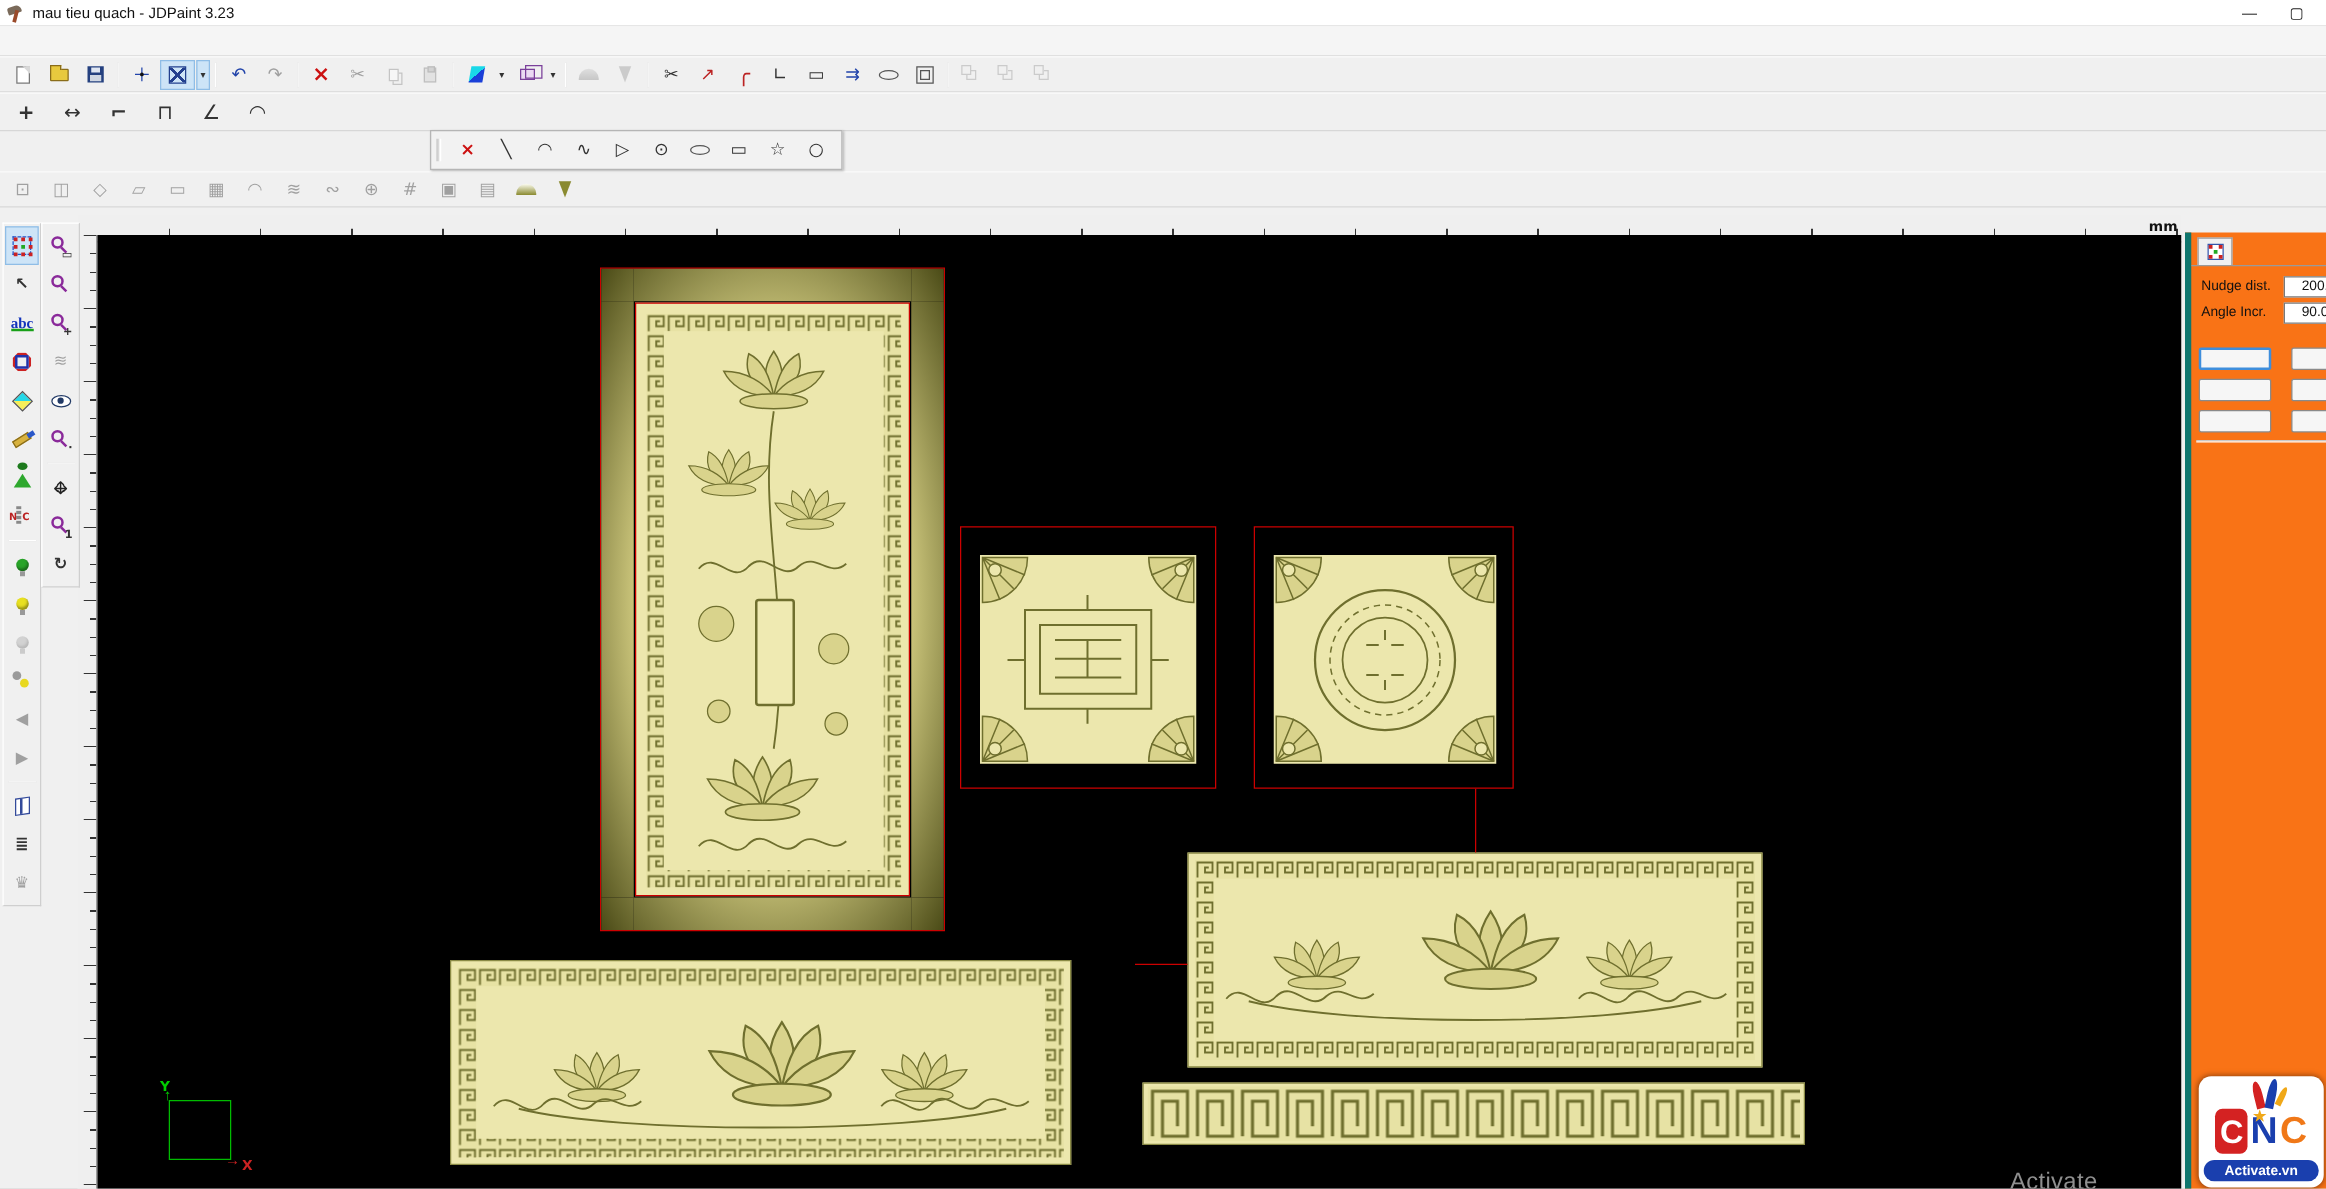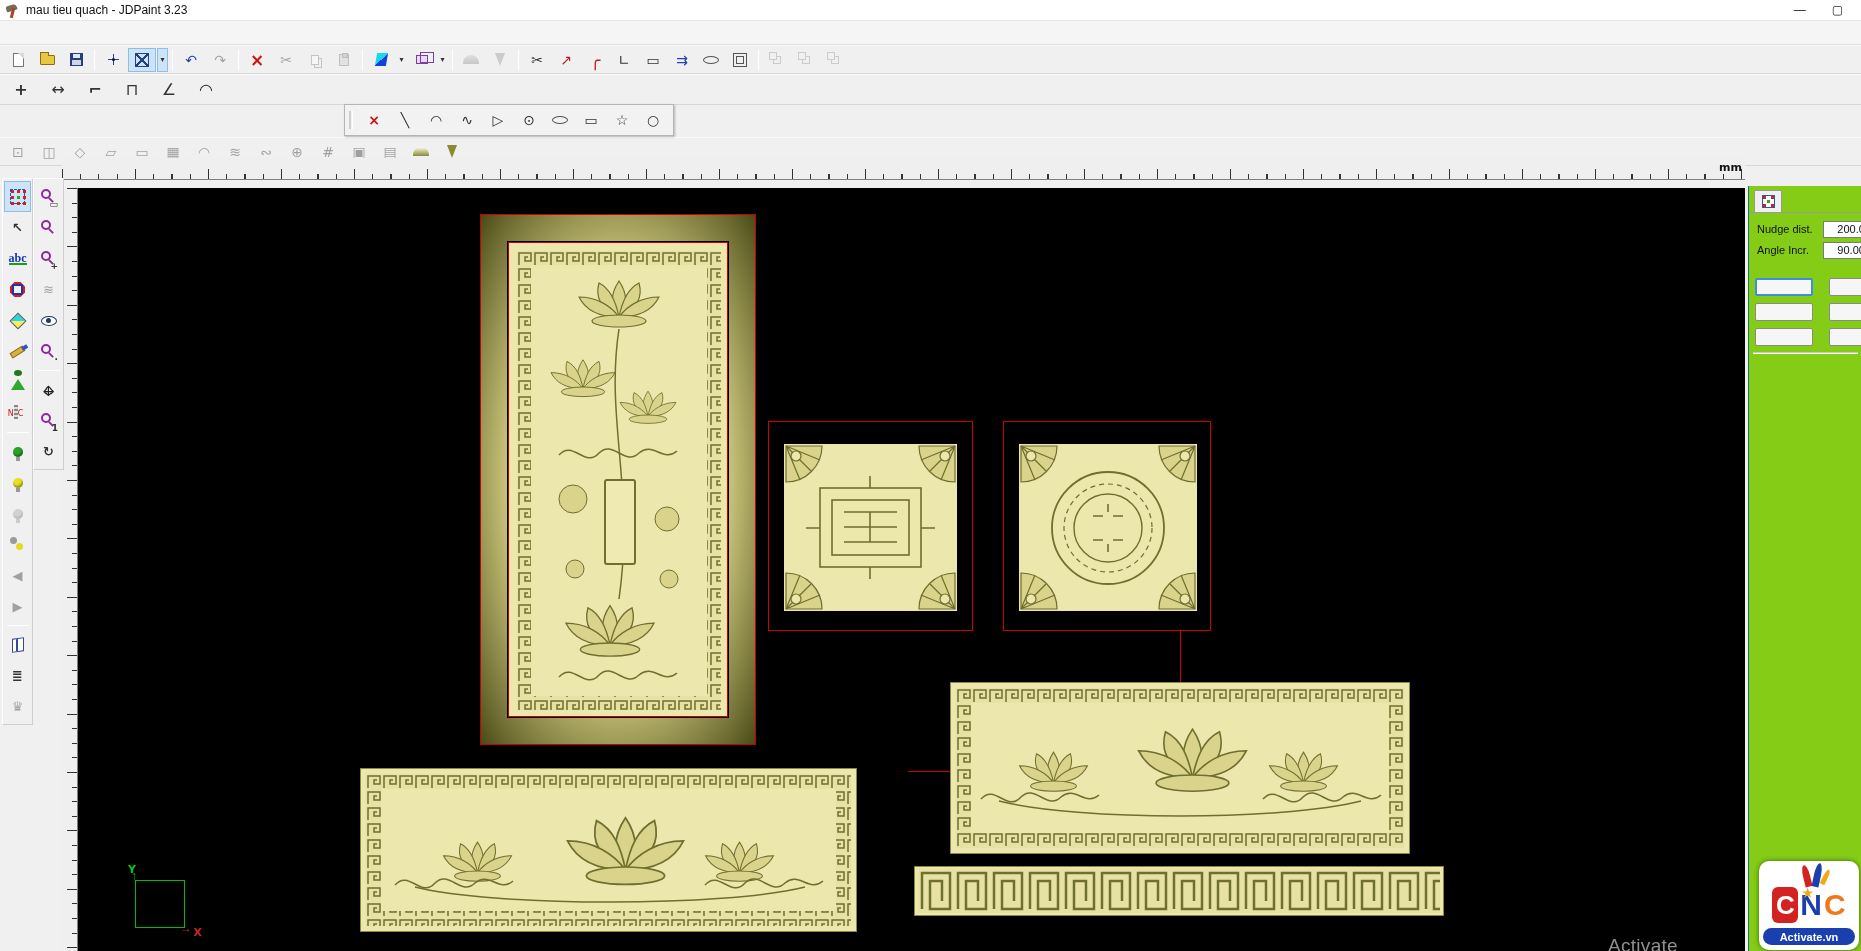--- a/index.html
+++ b/index.html
@@ -87,40 +87,40 @@
   .ic-select .ig::before{content:"";position:absolute;left:6px;top:6px;width:3px;height:3px;background:#22aa22;
     box-shadow:-6px -6px 0 #cc2222,0 -6px 0 #cc2222,6px -6px 0 #cc2222,-6px 0 0 #cc2222,6px 0 0 #cc2222,-6px 6px 0 #cc2222,0 6px 0 #cc2222,6px 6px 0 #cc2222;}
   .ic-abc .ig{font-family:"Liberation Serif",serif;font-weight:bold;font-size:12px;color:#1133bb;border-bottom:2px solid #18a018;line-height:10px;}
   .ic-oct .ig{width:15px;height:15px;background:#cc2222;clip-path:polygon(30% 0,70% 0,100% 30%,100% 70%,70% 100%,30% 100%,0 70%,0 30%);display:flex;align-items:center;justify-content:center;}
   .ic-oct .ig::before{content:"";width:7px;height:7px;background:#f0f0f0;border:2px solid #2233aa;}
   .ic-diamond .ig{width:12px;height:12px;background:linear-gradient(135deg,#25d8e8 50%,#f5ef5a 50%);border:1px solid #555;transform:rotate(45deg);}
   .ic-brush .ig{width:15px;height:6px;background:#d8b23e;border:1px solid #8a6d1a;transform:rotate(-32deg);}
   .ic-brush .ig::after{content:"";position:absolute;right:-5px;top:0px;width:6px;height:4px;background:#2a57c8;}
   .ic-spray .ig{width:0;height:0;border-left:7px solid transparent;border-right:7px solid transparent;border-bottom:11px solid #2ea82e;margin-top:4px;}
   .ic-spray .ig::before{content:"";position:absolute;top:-9px;left:-4px;width:8px;height:6px;background:#1d7a1d;border-radius:50%;}
-  .ic-nc .ig{font-size:8px;font-weight:normal;color:#bb2222;letter-spacing:4px;}
+  .ic-nc .ig{font-size:8px;font-weight:bold;color:#bb2222;letter-spacing:4px;}
   .ic-nc .ig::before{content:"";position:absolute;left:6px;top:-4px;width:4px;height:14px;background:repeating-linear-gradient(#888 0 2px,#ddd 2px 4px);}
   .ic-mag .ig{width:10px;height:10px;border:2px solid #8a2a9a;border-radius:50%;margin:-3px 3px 3px -3px;}
   .ic-mag .ig::after{content:"";position:absolute;right:-5px;bottom:-4px;width:6px;height:2px;background:#8a2a9a;transform:rotate(45deg);}
   .ic-mag .sub{top:auto;bottom:2px;right:3px;font-size:9px;font-weight:bold;}
   .ic-eye .ig{width:16px;height:10px;border:1.5px solid #223a66;border-radius:50%;background:#fff;}
   .ic-eye .ig::before{content:"";position:absolute;left:4px;top:1.5px;width:5px;height:5px;background:#223a66;border-radius:50%;}
   .ic-pan .ig{width:16px;height:16px;}
   .ic-pan .ig::before{content:"↔";position:absolute;left:0;top:1px;width:16px;text-align:center;font-size:14px;color:#222;}
   .ic-pan .ig::after{content:"↕";position:absolute;left:0;top:1px;width:16px;text-align:center;font-size:14px;color:#222;}
   .ic-swap .ig{width:7px;height:7px;background:#9a9a9a;border-radius:50%;margin:-4px 4px 4px -4px;box-shadow:6px 6px 0 #e8d820;}
   .ic-book .ig{width:12px;height:14px;border:1.5px solid #334a9a;background:#fff;transform:skewY(-8deg);}
   .ic-book .ig::before{content:"";position:absolute;left:3px;top:0;bottom:0;width:1.5px;background:#334a9a;}
   .ic-bulb .ig{width:10px;height:10px;border-radius:50%;background:#28a428;box-shadow:inset -1px -2px 2px rgba(0,0,0,.35);}
   .ic-bulb .ig::after{content:"";position:absolute;left:3px;bottom:-4px;width:4px;height:4px;background:#999;}
   .ic-bulb.y .ig{background:#e8e020;}
   .ic-bulb.dis .ig{background:#aaa;}
 
   
-  #hruler{position:absolute;left:62px;top:158px;width:1683px;height:22px;background-color:#efefef;border-bottom:1px solid #808080;
+  #hruler{position:absolute;left:62px;top:172px;width:1683px;height:22px;background-color:#efefef;border-bottom:1px solid #808080;
     background-image:
       repeating-linear-gradient(to right,#333 0 1px,transparent 1px 18.25px),
       repeating-linear-gradient(to right,#333 0 1px,transparent 1px 73px);
     background-size:1683px 5px,1683px 10px;background-position:left bottom,left bottom;background-repeat:no-repeat;}
   .hlab{position:absolute;top:2px;transform:translateX(-50%);font:bold 11px "DejaVu Sans",sans-serif;color:#111;}
   #mmunit{position:absolute;right:3px;top:3px;font:bold 11px "DejaVu Sans",sans-serif;color:#111;}
   #vruler{position:absolute;left:62px;top:188px;width:16px;height:763px;background-color:#efefef;border-right:1px solid #808080;
     background-image:
       repeating-linear-gradient(to bottom,#333 0 1px,transparent 1px 14.6px),
       repeating-linear-gradient(to bottom,#333 0 1px,transparent 1px 58.4px);
@@ -153,21 +153,21 @@
   #strip{position:absolute;left:836px;top:678px;width:530px;height:50px;background:#ece7ad;border:1px solid #8a8a45;}
   
   #origin{position:absolute;left:57px;top:692px;width:50px;height:48px;border:1px solid #00bb00;}
   #origin .ylab{position:absolute;left:-8px;top:-18px;color:#00cc00;font:bold 11px "DejaVu Sans",sans-serif;}
   #origin .yarrow{position:absolute;left:-5px;top:-12px;color:#00cc00;font-size:12px;}
   #origin .xlab{position:absolute;right:-18px;bottom:-12px;color:#cc2222;font:bold 11px "DejaVu Sans",sans-serif;}
   #origin .xarrow{position:absolute;right:-8px;bottom:-8px;color:#cc2222;font-size:12px;}
   #watermark{position:absolute;left:1530px;top:747px;color:#8f8f8f;font-size:19px;font-weight:300;letter-spacing:.3px;}
 
   
-  #rpanel{position:absolute;left:1748px;top:186px;width:113px;height:765px;background:#84cc16;border-left:1px solid #0f766e;overflow:hidden;font-size:11px;color:#111;}
+  #rpanel{position:absolute;left:1748px;top:186px;width:113px;height:765px;background:#f97316;border-left:5px solid #0f766e;overflow:hidden;font-size:11px;color:#111;}
   #rtab{position:absolute;left:5px;top:4px;width:28px;height:22px;border:1px solid #9a9a9a;border-bottom:none;background:#f0f0f0;display:flex;align-items:center;justify-content:center;}
   .tabicon{width:13px;height:13px;border:1px solid #3355aa;position:relative;background:#fff;}
   .tabicon::before{content:"";position:absolute;left:4px;top:4px;width:3px;height:3px;background:#22aa22;
     box-shadow:-4px -4px 0 #cc2222,4px -4px 0 #cc2222,-4px 4px 0 #cc2222,4px 4px 0 #cc2222;}
   #rtabline{position:absolute;left:0;top:26px;width:113px;height:1px;background:#9a9a9a;}
   .rrow{position:absolute;left:8px;height:18px;display:flex;align-items:center;width:140px;}
   .rlabel{width:66px;}
   .rval{width:52px;height:17px;border:1px solid #7a7a7a;background:#fff;text-align:right;padding:1px 3px 0 0;font-size:11px;}
   #rbuttons{position:absolute;left:6px;top:92px;display:grid;grid-template-columns:58px 58px;gap:7px 16px;width:150px;}
   .rbtn{height:18px;border:1px solid #8a8a8a;border-radius:2px;background:#f6f6f6;font-size:11px;color:#111;

